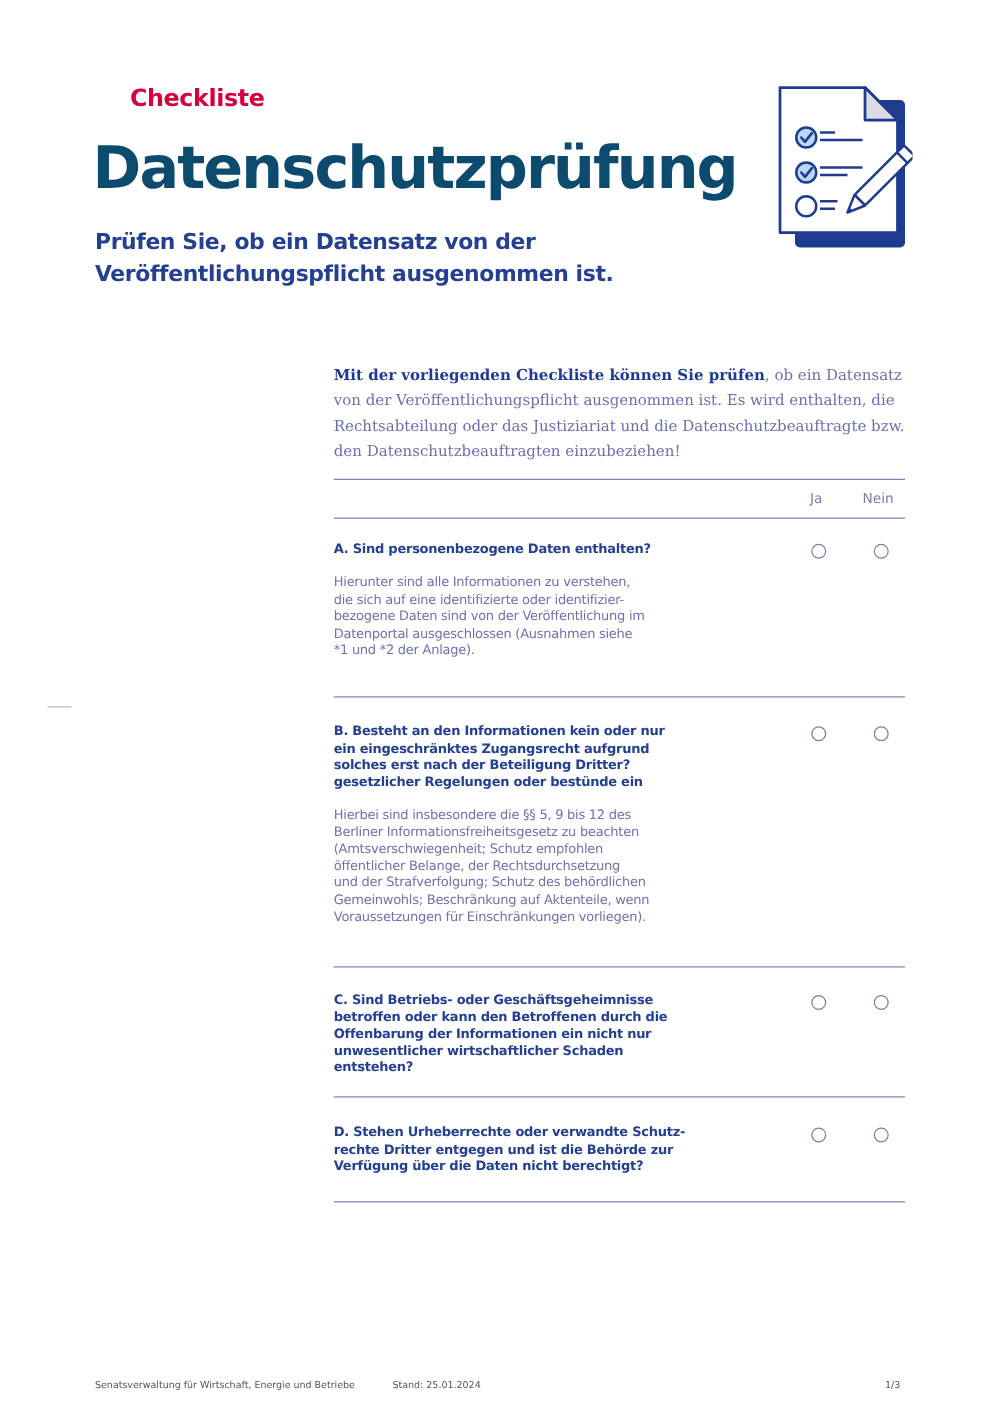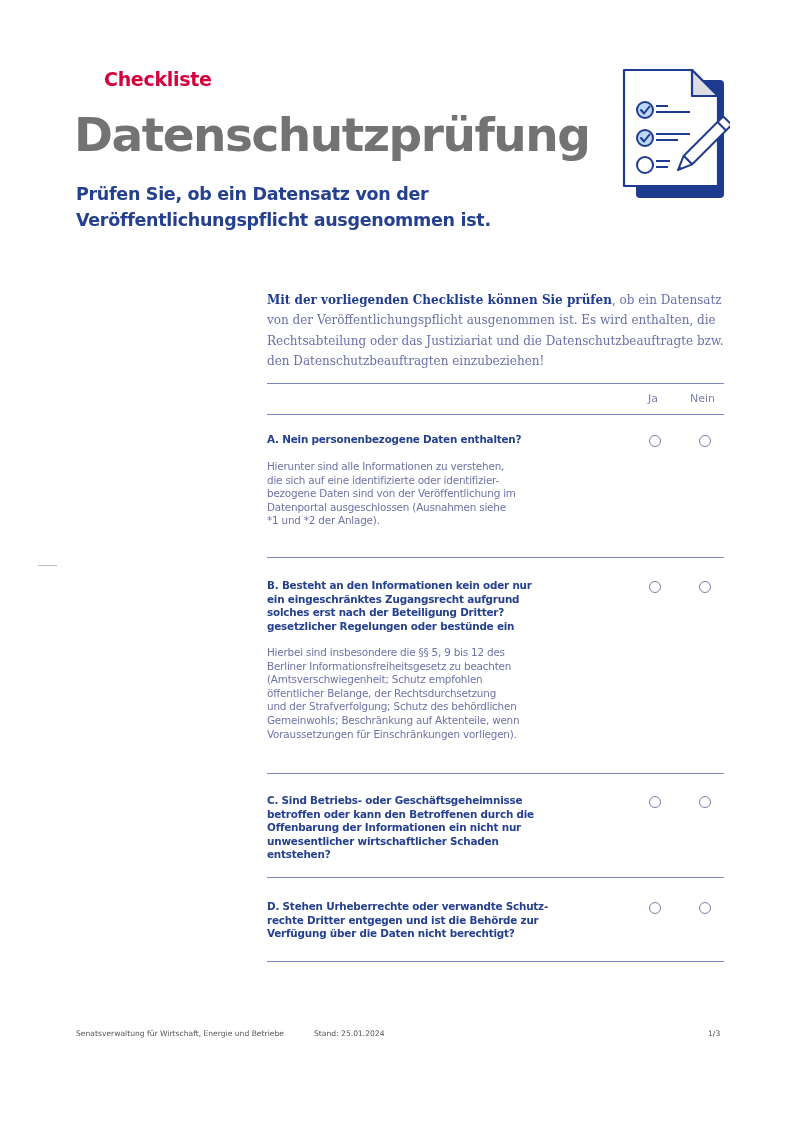--- a/index.html
+++ b/index.html
@@ -1,39 +1,39 @@
 <!DOCTYPE html>
 <html><head>
 <meta charset="utf-8">
 <style>
   * { box-sizing: border-box; margin: 0; padding: 0; }
   html, body { width: 800px; height: 1132px; background: #ffffff; overflow: hidden; }
   body { position: relative; font-family: "DejaVu Sans", sans-serif; color: #1e3a8a; }
 
   .kicker { position: absolute; left: 76px; top: 68px; font-family: "DejaVu Sans", sans-serif; font-weight: bold; font-size: 19px; color: #d4003c; letter-spacing: -0.3px; margin-left: 28px; }
-  .title { position: absolute; left: 74px; top: 104px; font-family: "DejaVu Sans", sans-serif; font-weight: bold; font-size: 47px; color: #737373; letter-spacing: -1.5px; line-height: 62px; text-align: right; }
+  .title { position: absolute; left: 74px; top: 104px; font-family: "DejaVu Sans", sans-serif; font-weight: bold; font-size: 47px; color: #0c4a6e; letter-spacing: -1.5px; line-height: 62px; text-align: right; }
   .subtitle { position: absolute; left: 76px; top: 181px; font-family: "DejaVu Sans", sans-serif; font-weight: bold; font-size: 17.5px; color: #24408e; line-height: 26px; letter-spacing: -0.3px; }
 
   .doc-icon { position: absolute; left: 620px; top: 66px; width: 110px; height: 136px; }
 
   .intro { position: absolute; left: 267px; top: 290px; width: 458px; font-family: "DejaVu Serif", serif; font-size: 12px; line-height: 20.3px; color: #6b6fa8; }
   .intro b { color: #1f3b8f; font-weight: bold; }
 
   .hr { position: absolute; left: 267px; width: 457px; height: 1px; background: #7a86bd; }
 
   .col-head { position: absolute; top: 392px; font-family: "DejaVu Sans", sans-serif; font-size: 11px; color: #7a7fa8; }
 
   .q-title { position: absolute; left: 267px; width: 300px; font-family: "DejaVu Sans", sans-serif; font-weight: bold; font-size: 10.4px; line-height: 13.6px; color: #24408e; letter-spacing: -0.2px; }
   .q-desc { position: absolute; left: 267px; width: 300px; font-family: "DejaVu Sans", sans-serif; font-size: 10.4px; line-height: 13.6px; color: #6e72a6; letter-spacing: -0.2px; }
 
   .radio { position: absolute; width: 12px; height: 12px; border: 1px solid #7a7ea8; border-radius: 50%; background: #fff; cursor: pointer; }
 
   .margin-mark { position: absolute; left: 38px; top: 565px; width: 19px; height: 1px; background: #b8b8b8; }
 
-  .footer { position: absolute; top: 1029px; font-family: "DejaVu Sans", sans-serif; font-size: 7.6px; color: #555; }
+  .footer { position: absolute; top: 1103px; font-family: "DejaVu Sans", sans-serif; font-size: 7.6px; color: #555; }
 </style>
 </head>
 <body>
 
 <div class="kicker">Checkliste</div>
 <div class="title">Datenschutzprüfung</div>
 <div class="subtitle">
   <div>Prüfen Sie, ob ein Datensatz von der</div>
   <div>Veröffentlichungspflicht ausgenommen ist.</div>
 </div>
@@ -64,21 +64,21 @@
 <div class="intro"><b>Mit der vorliegenden Checkliste können Sie prüfen</b><span>, ob ein Datensatz von der Veröffentlichungspflicht ausgenommen ist. Es wird enthalten, die Rechtsabtei­lung oder das Justiziariat und die Datenschutzbeauftragte bzw. den Datenschutz­beauftragten einzubeziehen!</span></div>
 
 <div class="margin-mark"></div>
 
 <div class="hr" style="top:383px"></div>
 <div class="col-head" style="left:648px">Ja</div>
 <div class="col-head" style="left:690px">Nein</div>
 <div class="hr" style="top:414px"></div>
 
 <div>
-  <div class="q-title" style="top:433px">A. Nein personenbezogene Daten enthalten?</div>
+  <div class="q-title" style="top:433px">A. Sind personenbezogene Daten enthalten?</div>
   <div class="q-desc" style="top:460px">
     <div>Hierunter sind alle Informationen zu verstehen,</div>
     <div>die sich auf eine identifizierte oder identifizier-</div>
     <div>bezogene Daten sind von der Veröffentlichung im</div>
     <div>Datenportal ausgeschlossen (Ausnahmen siehe</div>
     <div>*1 und *2 der Anlage).</div>
   </div>
   <div class="radio" style="left:649px;top:435px"></div>
   <div class="radio" style="left:699px;top:435px"></div>
 </div>

